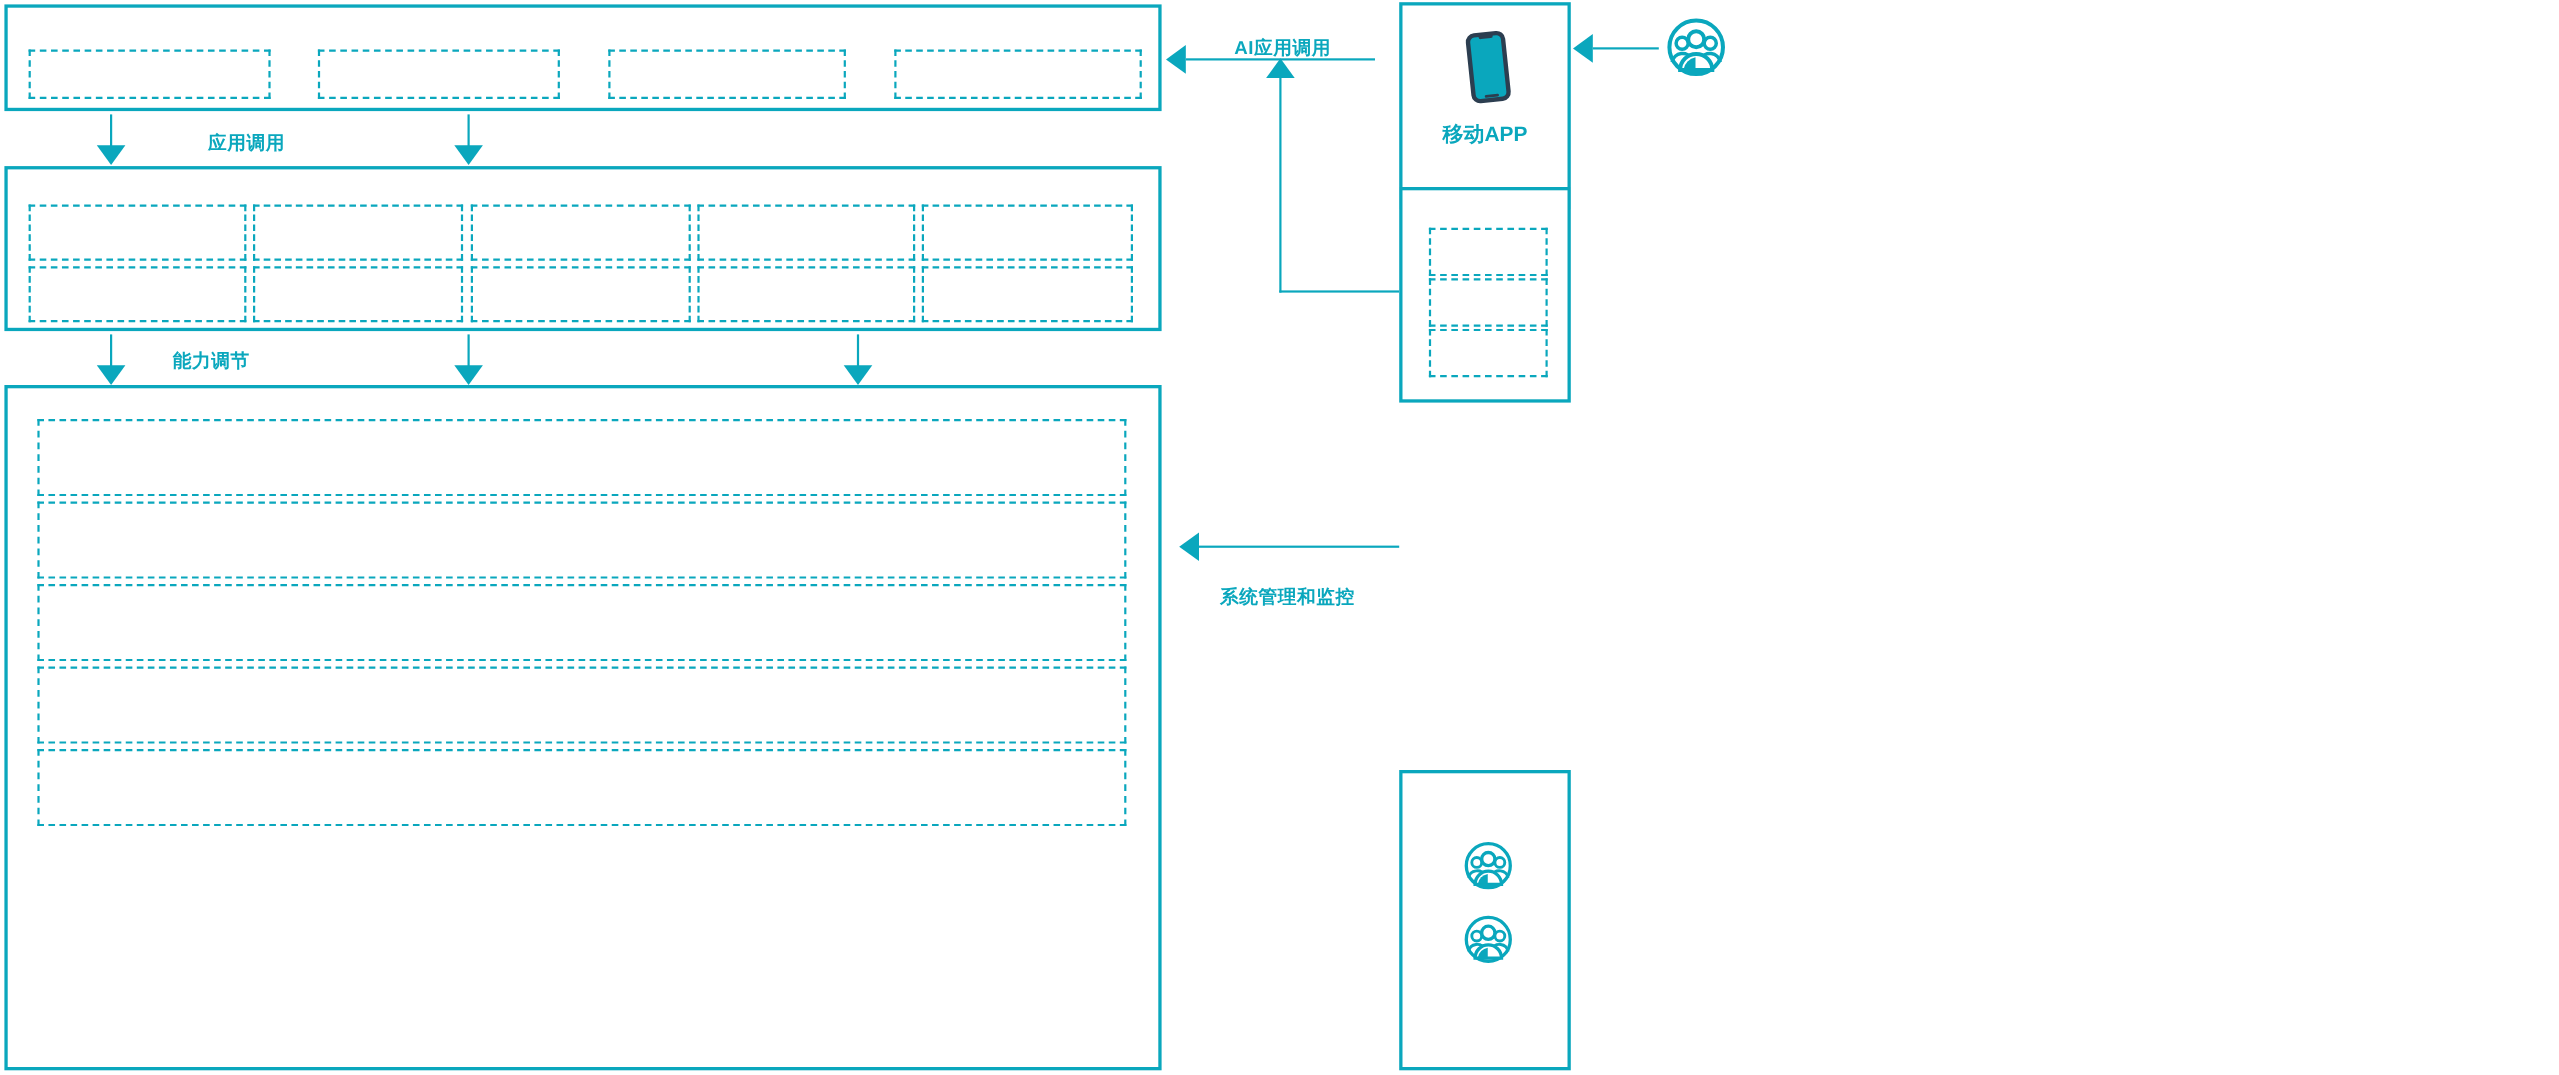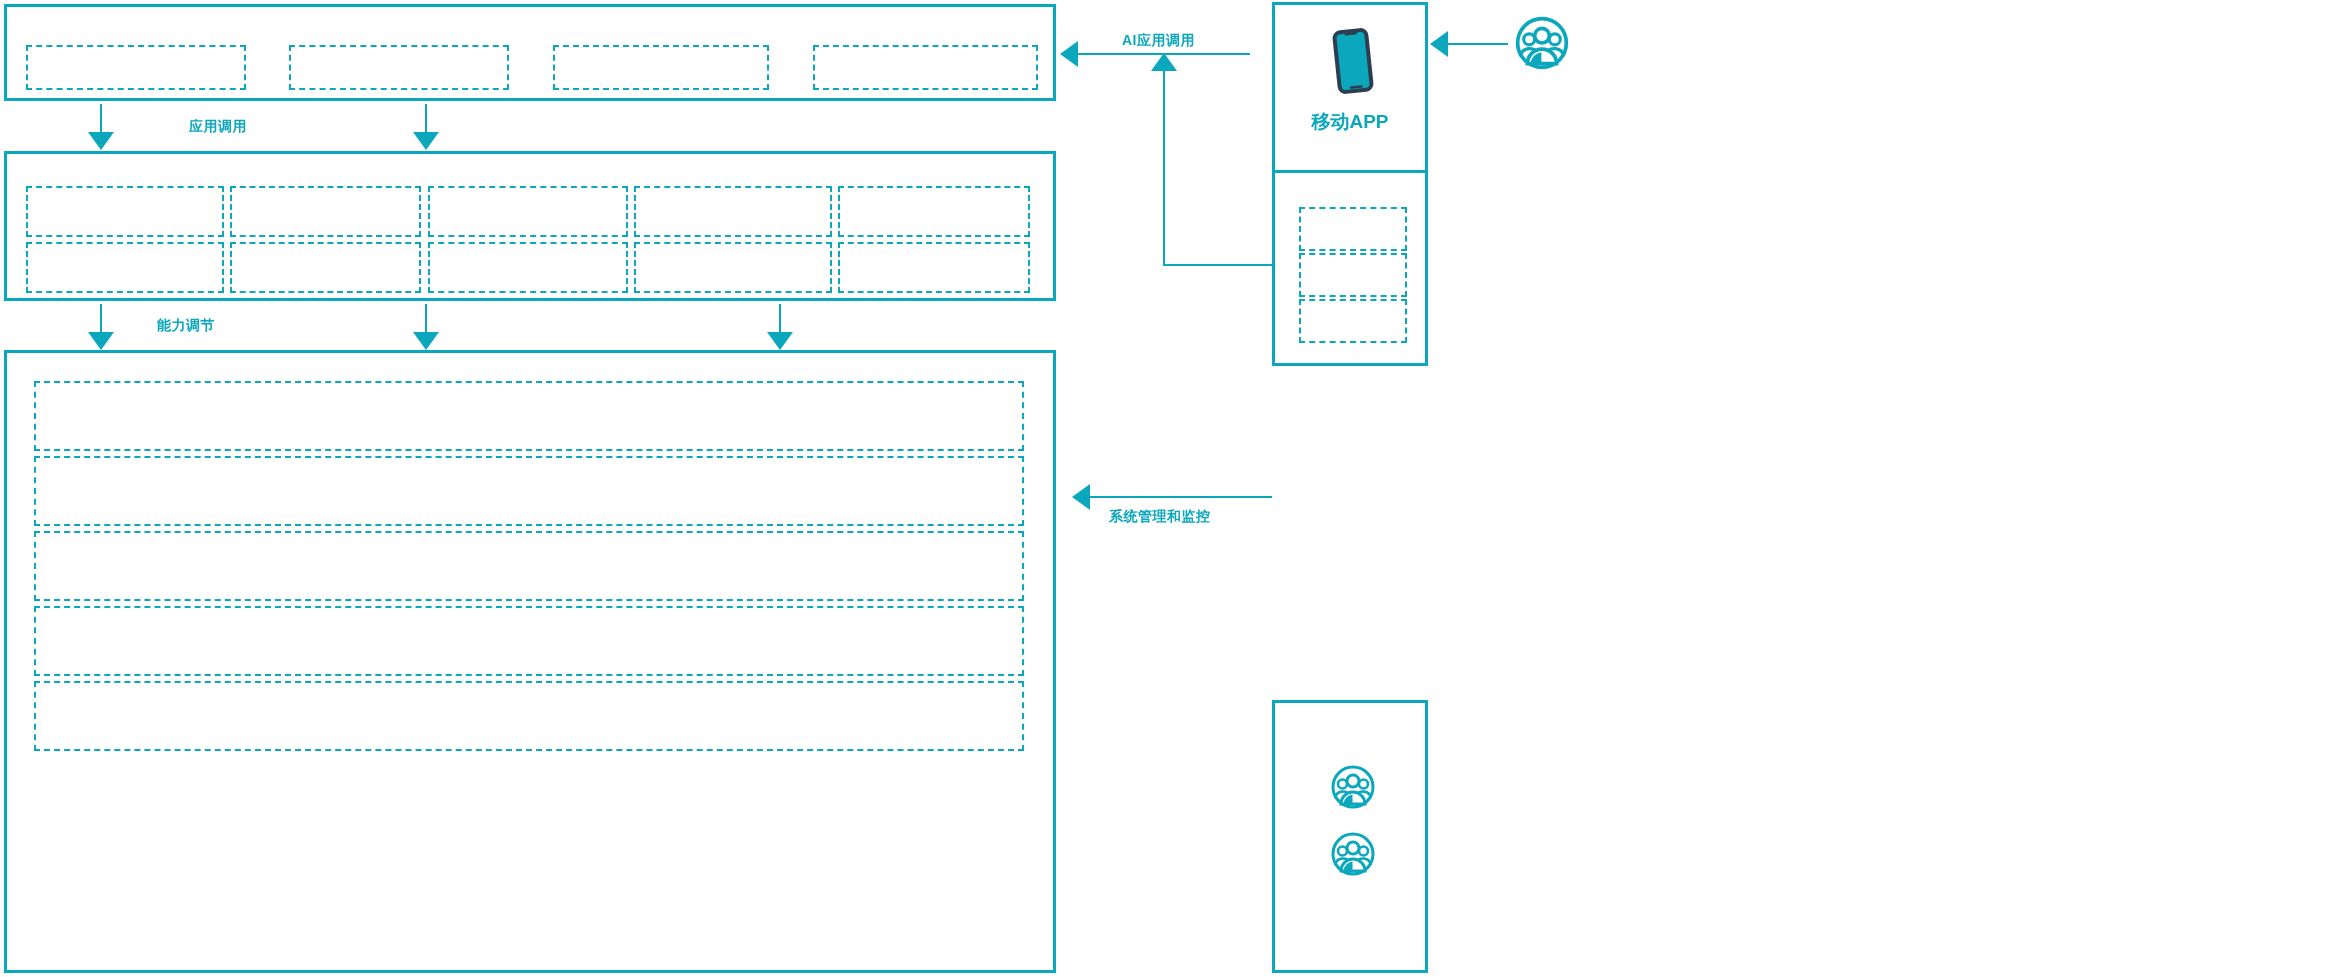--- a/index.html
+++ b/index.html
@@ -61,21 +61,21 @@
     width:0;height:0;
     border-top:13px solid transparent;
     border-bottom:13px solid transparent;
     border-right:18px solid #0aa7bd;
   }
 
   
   .flow-label{
     position:absolute;
     color:#0aa7bd;
-    font-size:14px;
+    font-size:17px;
     font-weight:bold;
     white-space:nowrap;
     letter-spacing:0.5px;
   }
   .node-label{
     position:absolute;
     color:#0aa7bd;
     font-size:19px;
     font-weight:bold;
     white-space:nowrap;
@@ -148,21 +148,21 @@
 
   <div class="vline" style="left:1163px;top:70px;height:196px;"></div>
   <div class="arrow-up" style="left:1151px;top:53px;"></div>
   <div class="hline" style="left:1163px;top:264px;width:109px;"></div>
 
   <div class="flow-label" style="left:1122px;top:32px;">AI应用调用</div>
 
   <div class="hline" style="left:1090px;top:496px;width:182px;"></div>
   <div class="arrow-left" style="left:1072px;top:484px;"></div>
 
-  <div class="flow-label" style="left:1109px;top:508px;">系统管理和监控</div>
+  <div class="flow-label" style="left:1109px;top:531px;">系统管理和监控</div>
 
   <div class="panel" style="left:1272px;top:2px;width:156px;height:188px;">
     <span class="icon" style="left:52px;top:22px;">
       <svg width="52" height="68" viewBox="0 0 52 68" xmlns="http://www.w3.org/2000/svg">
         <g transform="rotate(-6 26 34)">
           <rect x="10" y="4" width="32" height="60" rx="6" ry="6" fill="#0aa7bd" stroke="#2c3e50" stroke-width="4"></rect>
           <rect x="20" y="4" width="13" height="4" rx="2" ry="2" fill="#2c3e50"></rect>
           <rect x="20" y="59" width="13" height="2.5" rx="1.2" ry="1.2" fill="#2c3e50"></rect>
         </g>
       </svg>

